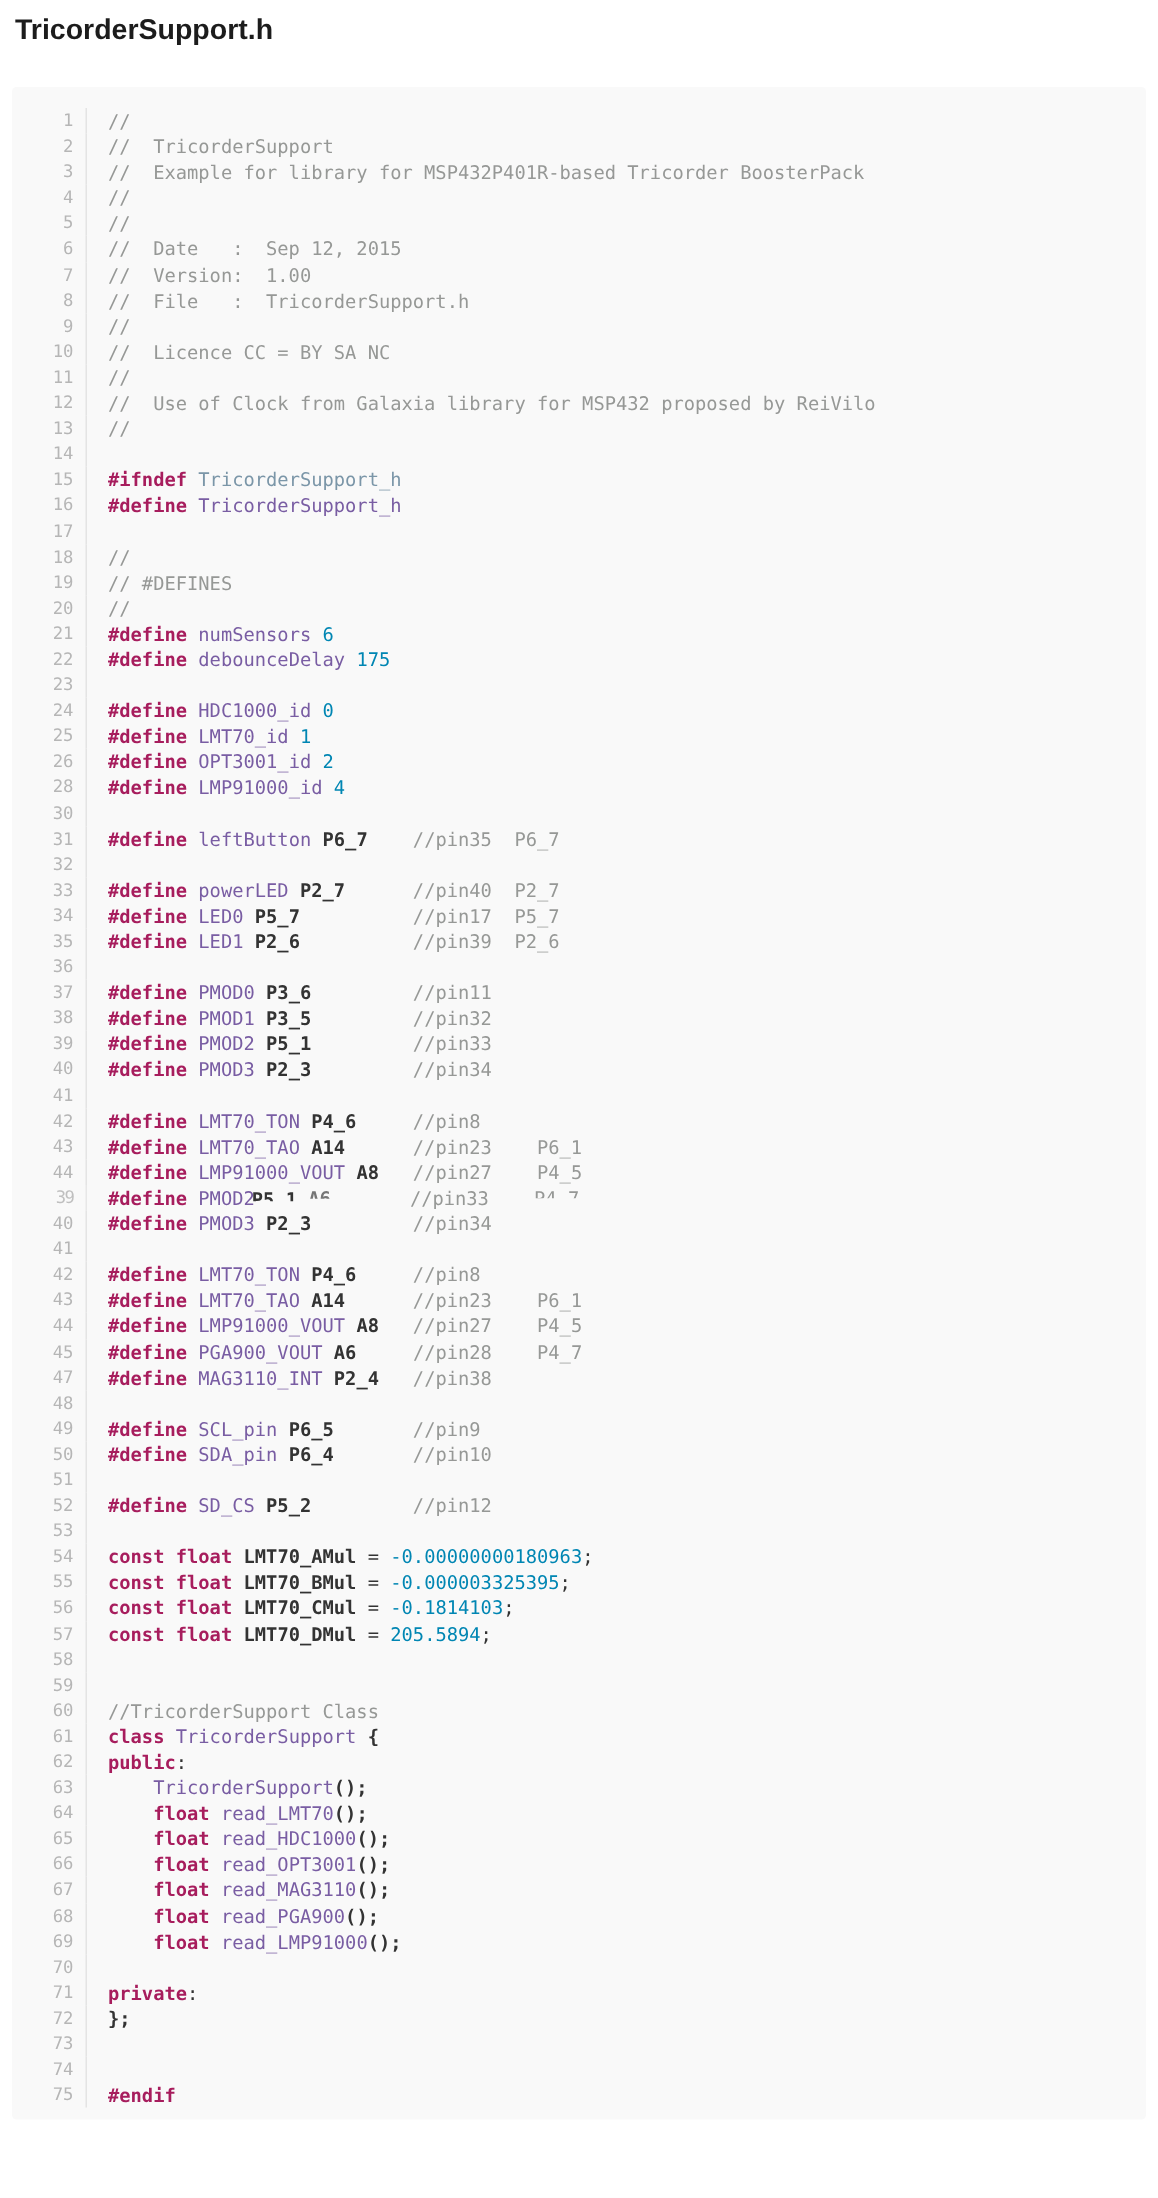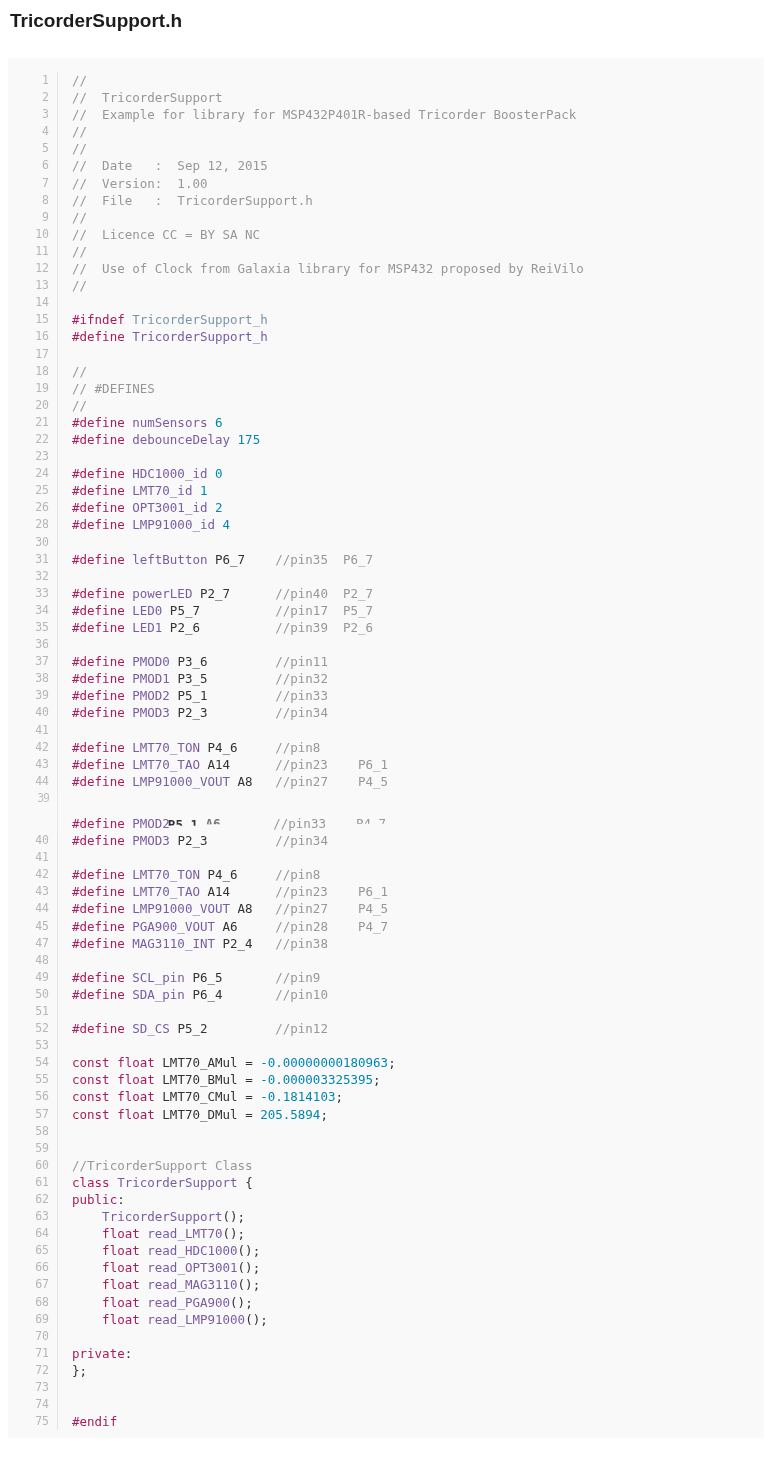--- a/index.html
+++ b/index.html
@@ -4,30 +4,30 @@
 <style>
   html,body{margin:0;padding:0;background:#fff;}
   body{width:772px;height:1465px;overflow:hidden;font-family:"Liberation Sans",sans-serif;}
   .page-title{font-size:19px;line-height:26px;font-weight:700;color:#1c1c1c;margin:8px 0 24px 10px;}
   .codeblock{margin:0 8px;background:#f9f9f9;border-radius:3px;padding:14px 0 8px 0;}
   .row{display:flex;line-height:17.1px;font-family:"DejaVu Sans Mono",monospace;font-size:12.5px;white-space:pre;}
   .ln{flex:0 0 50px;box-sizing:border-box;text-align:right;padding-right:8px;border-right:1px solid #e4e4e4;
       color:#b6b6b6;font-size:11.5px;user-select:none;}
   .ln-glitch{letter-spacing:-1px;opacity:.85;}
   .code{padding-left:14px;color:#333;}
-  .tk-k{color:#a71d5d;font-weight:normal}
+  .tk-k{color:#a71d5d;font-weight:bold}
   .tk-e{color:#795da3}
   .tk-n{color:#0086b3}
   .tk-c{color:#969896}
   .tk-p{color:#333}
-  .tk-b{color:#333;font-weight:normal}
+  .tk-b{color:#333;font-weight:bold}
   .tk-i{color:#7b96a8}
   .tk-g1{color:#333;font-weight:bold;display:inline-block;clip-path:inset(0 0 42% 0);margin-left:-2px;transform:translateY(1px);}
   .tk-g2{color:#555;font-weight:bold;display:inline-block;clip-path:inset(0 0 46% 0);opacity:.8;}
-  .tk-g3{color:#969896;display:inline-block;clip-path:inset(0 0 48% 0);margin-top:25px;}
+  .tk-g3{color:#969896;display:inline-block;clip-path:inset(0 0 48% 0);}
 </style>
 </head>
 <body>
 
 <h1 class="page-title">TricorderSupport.h</h1>
 
 <div class="codeblock">
   <div id="code-lines">
       <div class="row"><span class="ln">1</span><span class="code"><span class="tk-c">//</span></span></div>
       <div class="row"><span class="ln">2</span><span class="code"><span class="tk-c">//  TricorderSupport</span></span></div>

